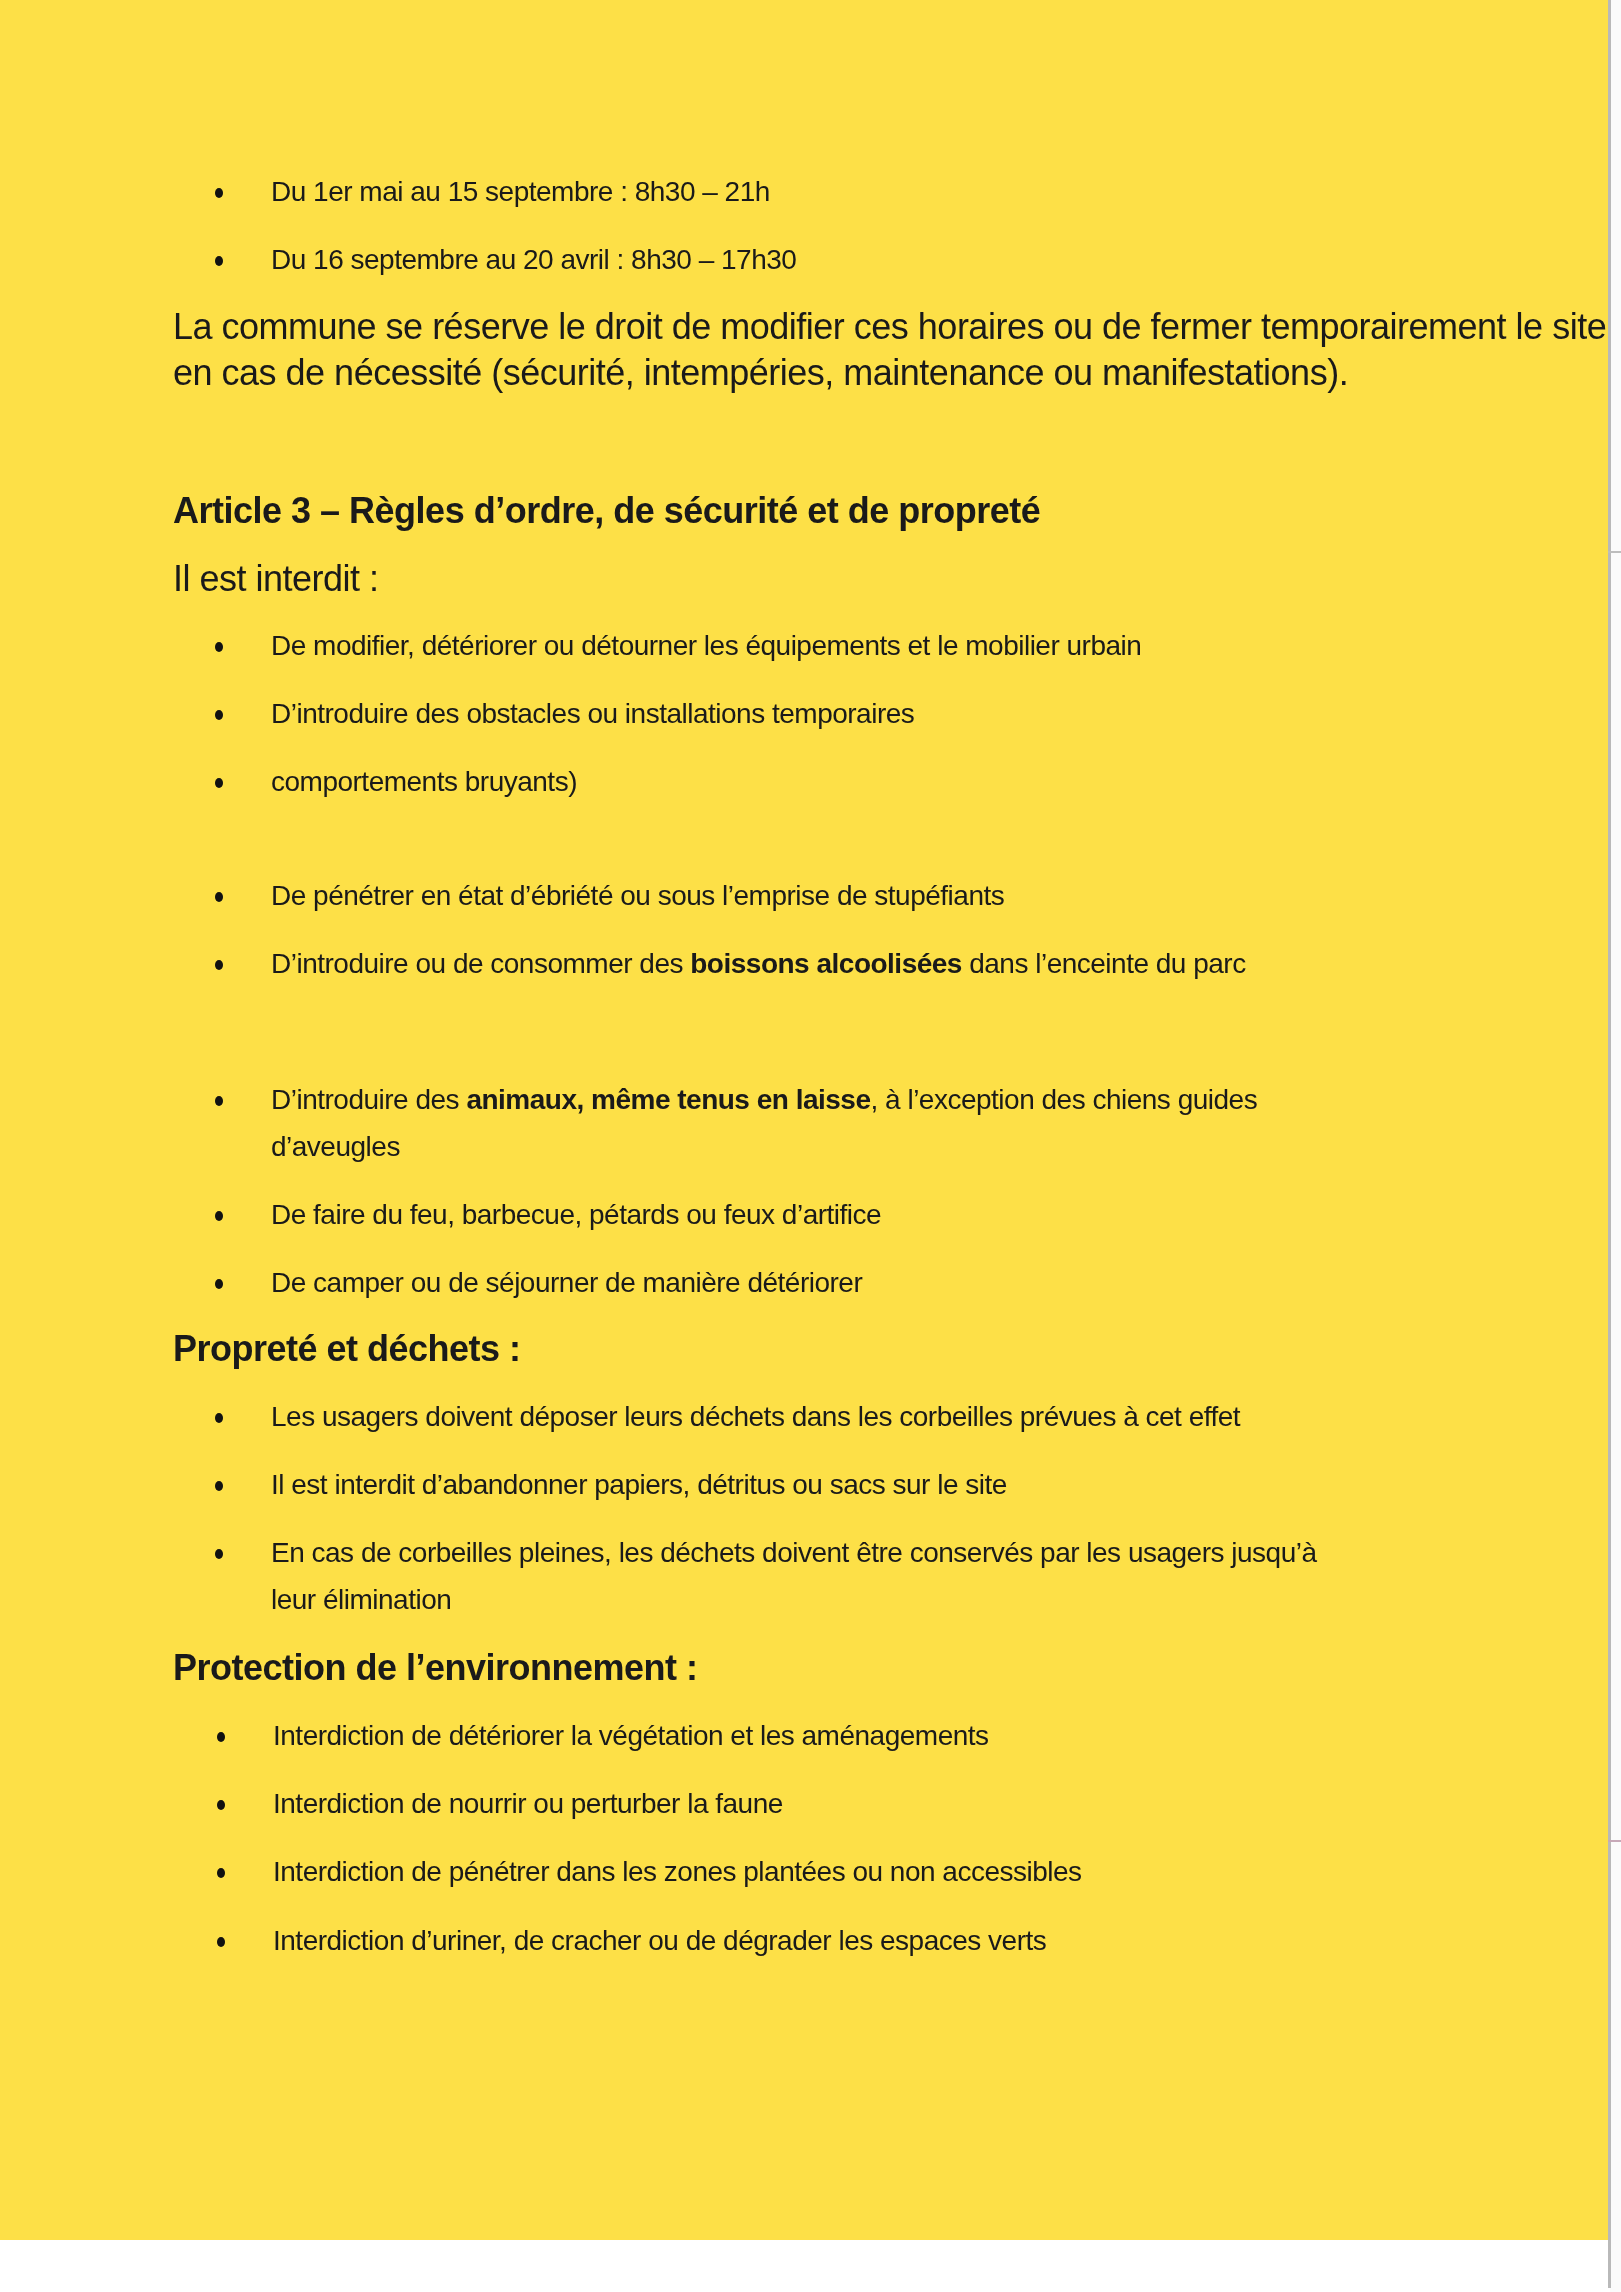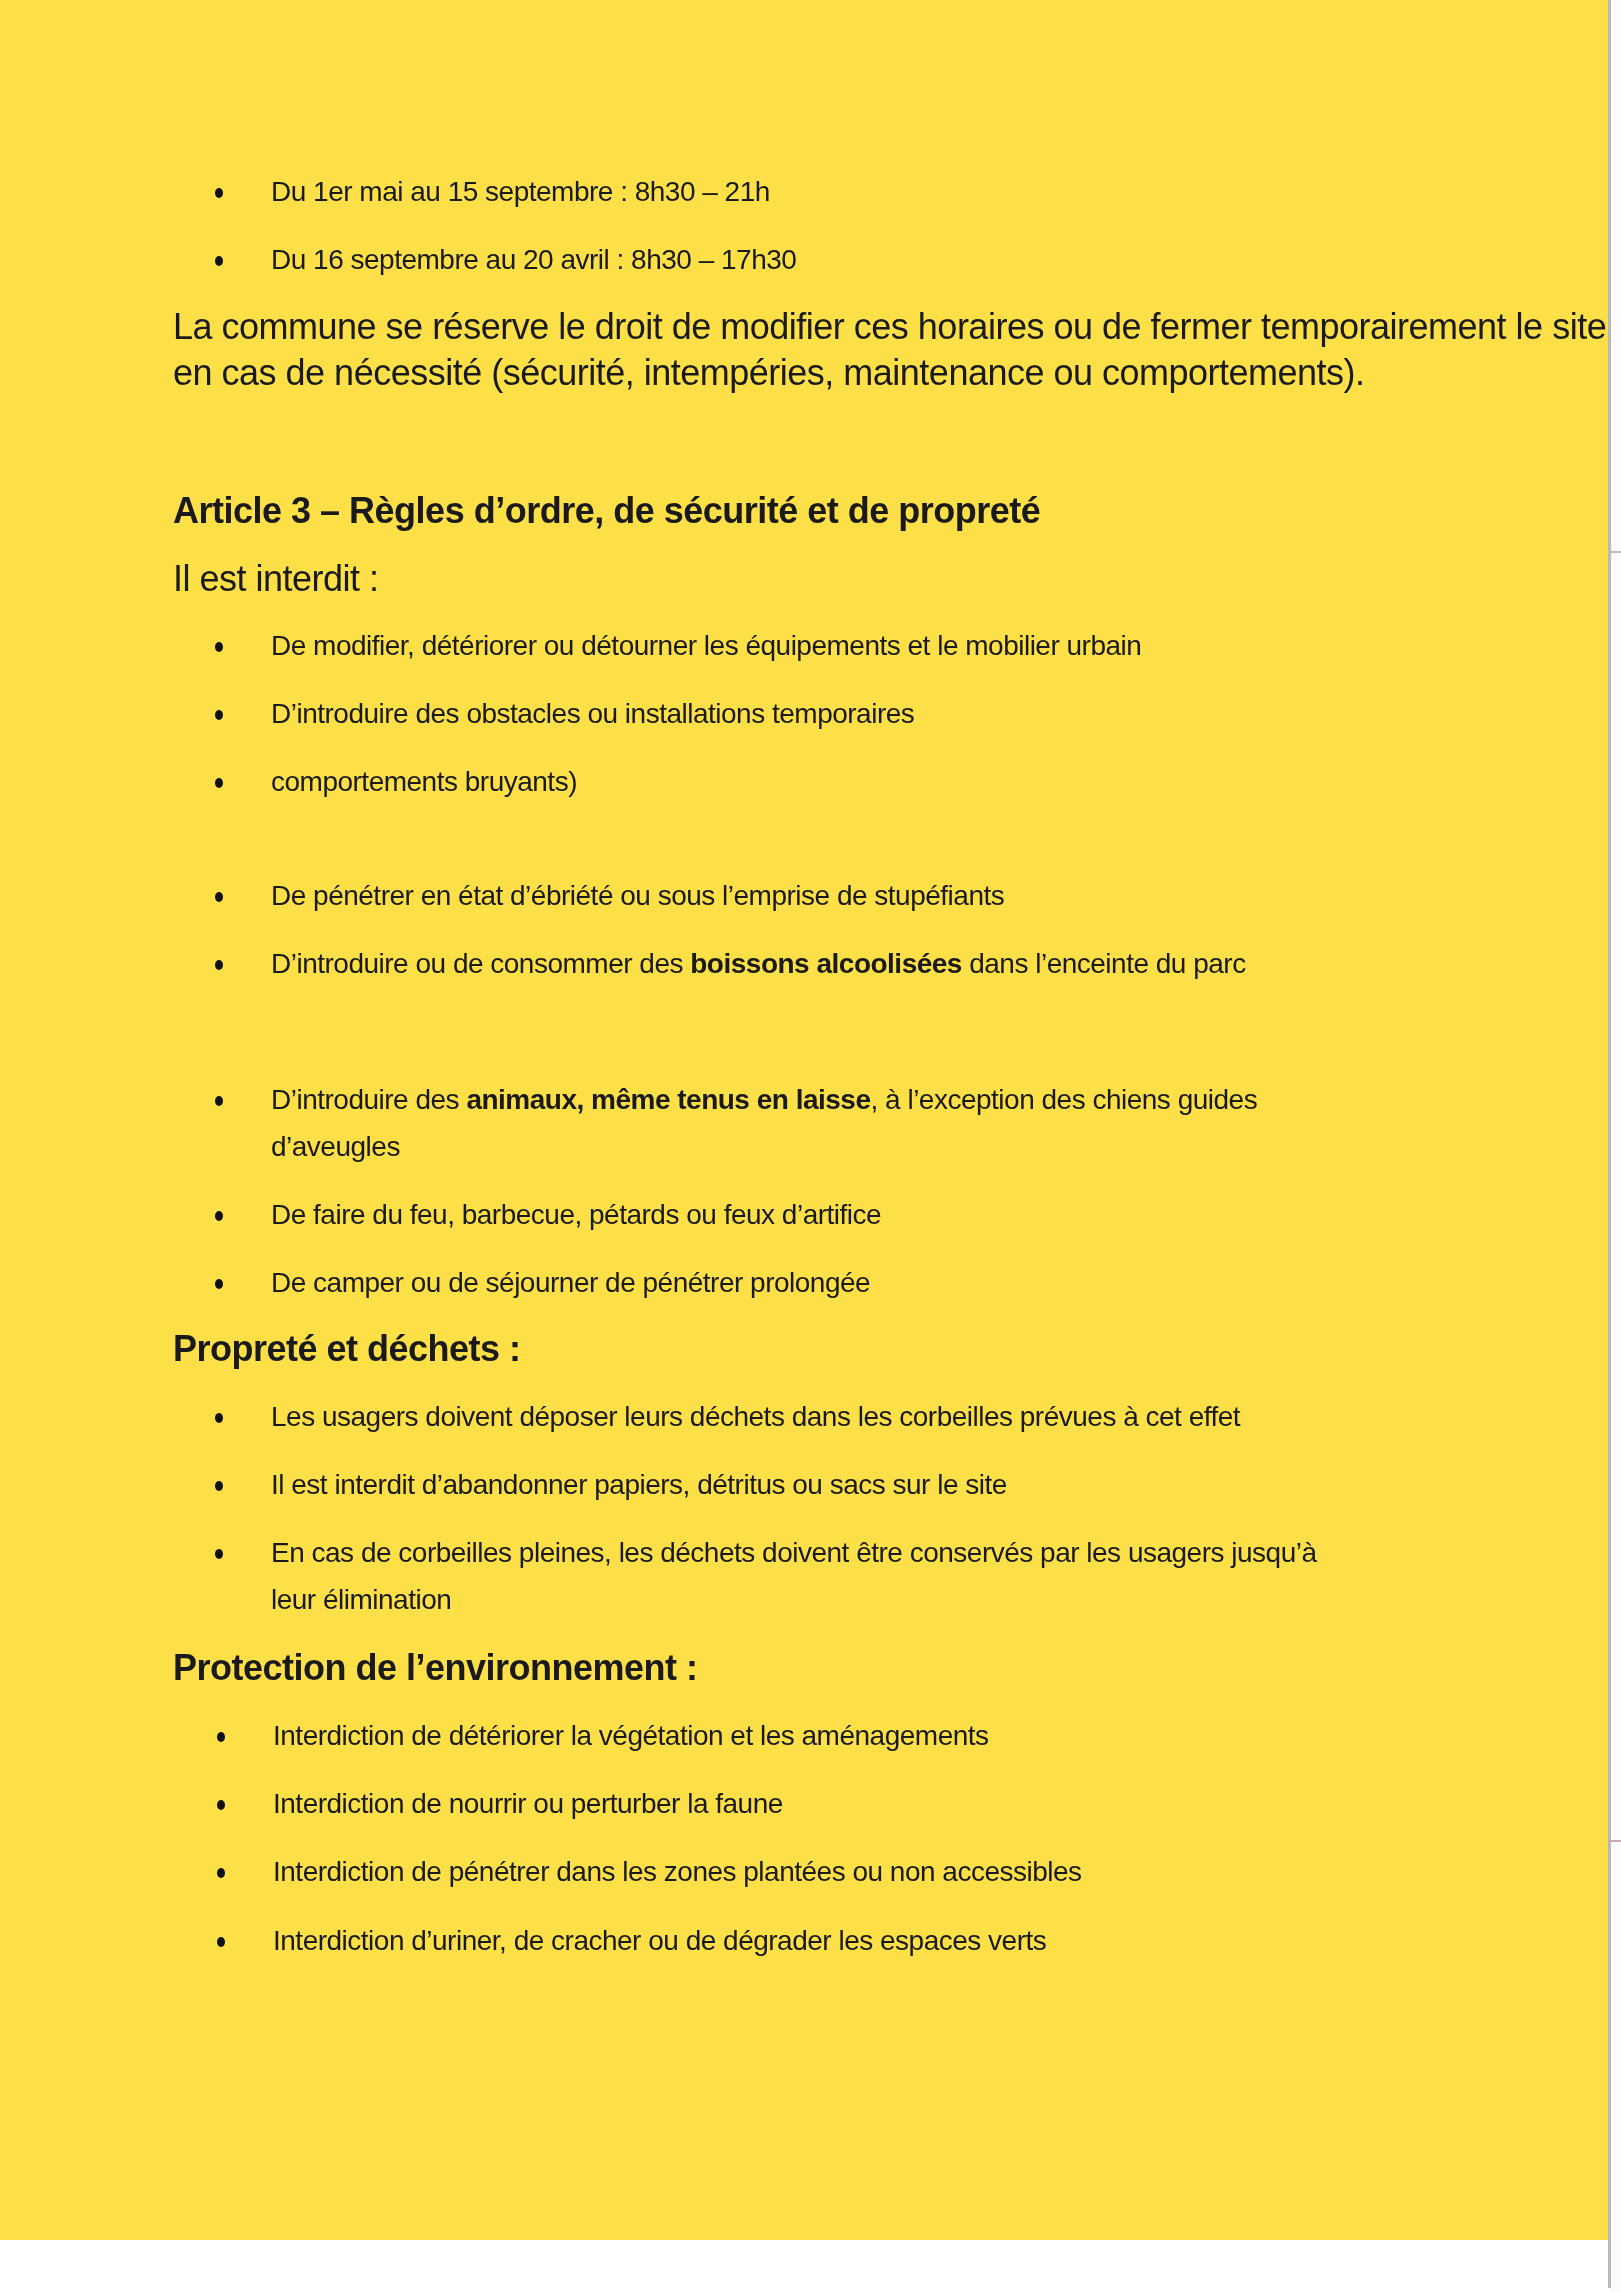--- a/index.html
+++ b/index.html
@@ -99,21 +99,21 @@
   <div class="bullet-item" style="top:168px;">
     <span class="dot"></span>
     <span class="txt">Du 1er mai au 15 septembre : 8h30 – 21h</span>
   </div>
   <div class="bullet-item" style="top:236px;">
     <span class="dot"></span>
     <span class="txt">Du 16 septembre au 20 avril : 8h30 – 17h30</span>
   </div>
 
   <div class="line para" style="top:303px;">La commune se réserve le droit de modifier ces horaires ou de fermer temporairement le site</div>
-  <div class="line para" style="top:349px;">en cas de nécessité (sécurité, intempéries, maintenance ou comportements).</div>
+  <div class="line para" style="top:349px;">en cas de nécessité (sécurité, intempéries, maintenance ou manifestations).</div>
 
   <div class="line heading" style="top:487px;">Article 3 – Règles d’ordre, de sécurité et de propreté</div>
 
   <div class="line para" style="top:555px;">Il est interdit :</div>
 
   <div class="bullet-item" style="top:622px;">
     <span class="dot"></span>
     <span class="txt">De modifier, détériorer ou détourner les équipements et le mobilier urbain</span>
   </div>
   <div class="bullet-item" style="top:690px;">
@@ -136,21 +136,21 @@
     <span class="dot"></span>
     <span class="txt"><span>D’introduire des </span><b>animaux, même tenus en laisse</b><span>, à l’exception des chiens guides</span></span>
     <span class="txt">d’aveugles</span>
   </div>
   <div class="bullet-item" style="top:1191px;">
     <span class="dot"></span>
     <span class="txt">De faire du feu, barbecue, pétards ou feux d’artifice</span>
   </div>
   <div class="bullet-item" style="top:1259px;">
     <span class="dot"></span>
-    <span class="txt">De camper ou de séjourner de pénétrer prolongée</span>
+    <span class="txt">De camper ou de séjourner de manière détériorer</span>
   </div>
 
   <div class="line heading" style="top:1325px;">Propreté et déchets :</div>
 
   <div class="bullet-item" style="top:1393px;">
     <span class="dot"></span>
     <span class="txt">Les usagers doivent déposer leurs déchets dans les corbeilles prévues à cet effet</span>
   </div>
   <div class="bullet-item" style="top:1461px;">
     <span class="dot"></span>

